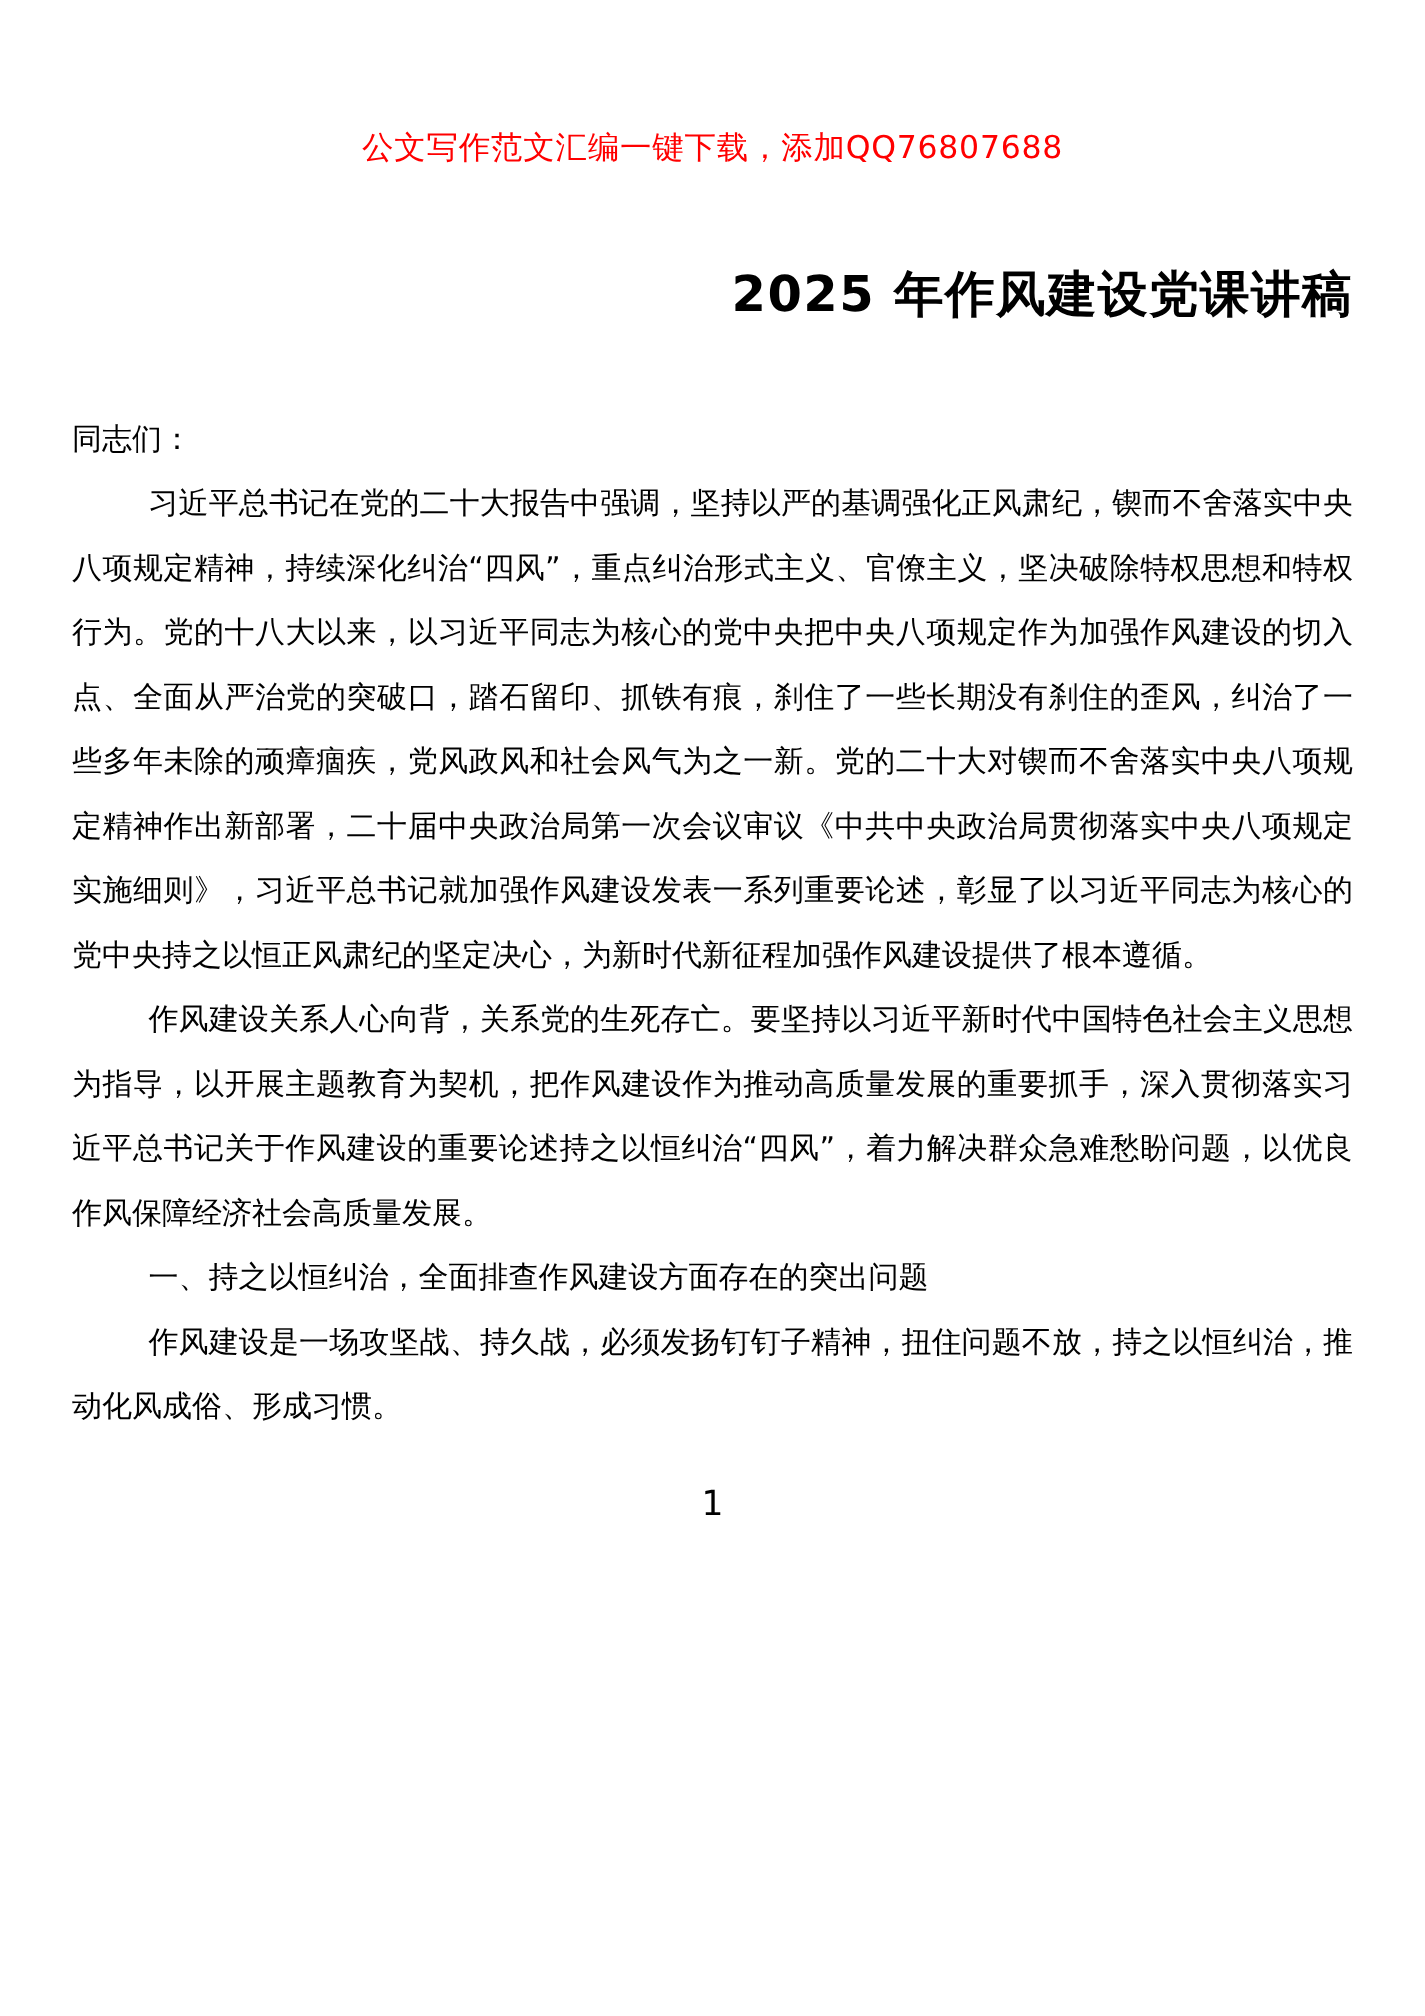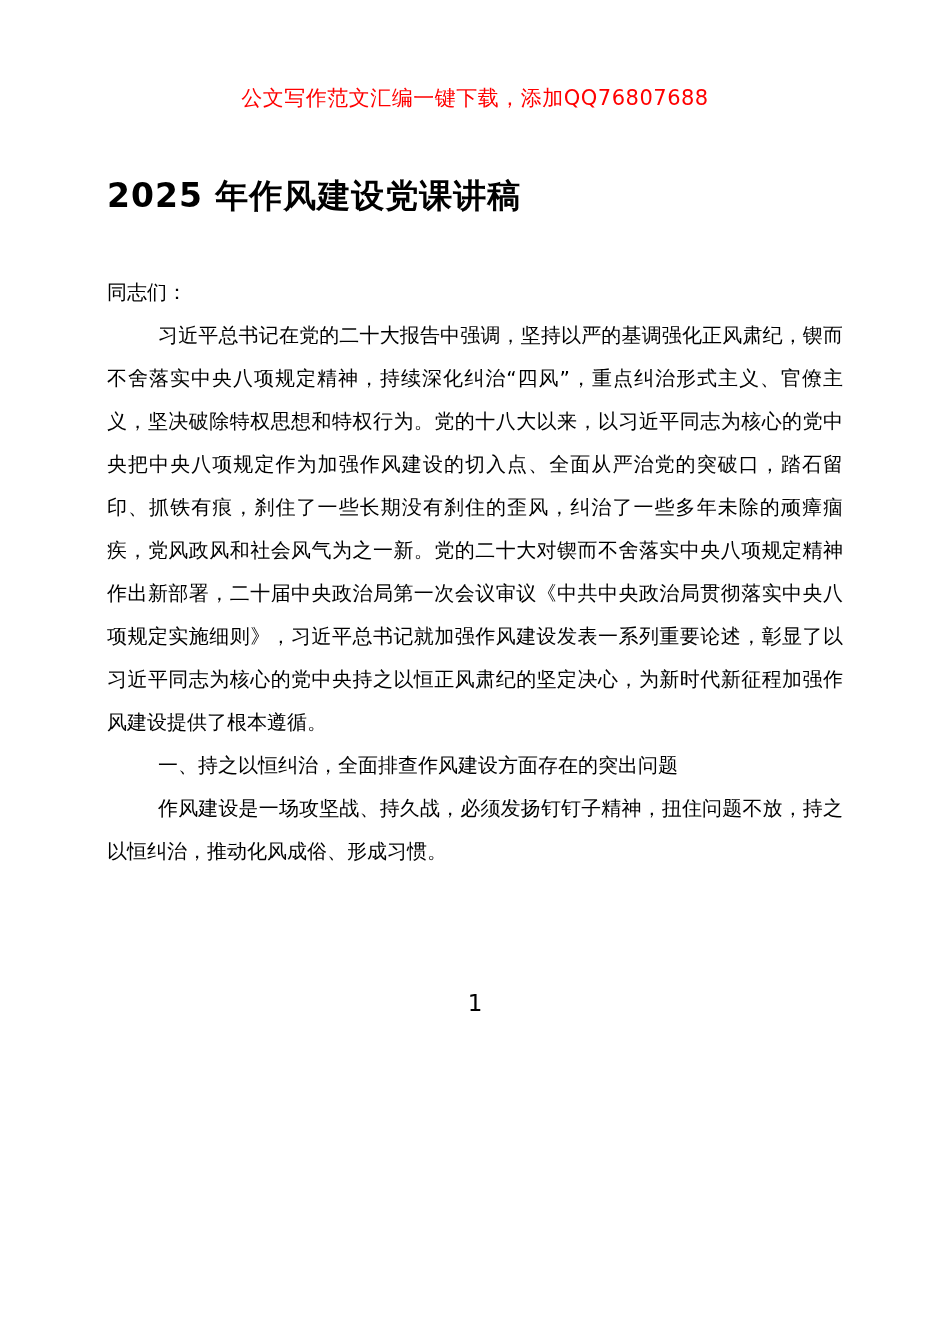--- a/index.html
+++ b/index.html
@@ -12,34 +12,34 @@
     height: 1344px;
     font-family: "DejaVu Sans", sans-serif;
     color: #000000;
     position: relative;
     overflow: hidden;
   }
   .page {
     width: 950px;
     height: 1112px;
     box-sizing: border-box;
-    padding: 0 107px;
+    padding: 0 48px;
     position: relative;
   }
   .watermark {
     text-align: center;
     color: #ff0000;
     font-size: 21px;
     font-family: "DejaVu Sans", sans-serif;
     letter-spacing: 0.5px;
     padding-top: 84px;
     white-space: nowrap;
   }
   .doc-title {
-    text-align: left;
+    text-align: right;
     font-size: 33px;
     font-weight: bold;
     font-family: "DejaVu Sans", sans-serif;
     margin-top: 62px;
     letter-spacing: 1px;
   }
   .body-text {
     margin-top: 52px;
     font-size: 20px;
     line-height: 43px;
@@ -69,19 +69,20 @@
 
 <div class="page">
 
   <div class="watermark">公文写作范文汇编一键下载，添加QQ76807688</div>
 
   <h1 class="doc-title">2025 年作风建设党课讲稿</h1>
 
   <div class="body-text">
     <p class="para noindent">同志们：</p>
     <p class="para">习近平总书记在党的二十大报告中强调，坚持以严的基调强化正风肃纪，锲而不舍落实中央八项规定精神，持续深化纠治“四风”，重点纠治形式主义、官僚主义，坚决破除特权思想和特权行为。党的十八大以来，以习近平同志为核心的党中央把中央八项规定作为加强作风建设的切入点、全面从严治党的突破口，踏石留印、抓铁有痕，刹住了一些长期没有刹住的歪风，纠治了一些多年未除的顽瘴痼疾，党风政风和社会风气为之一新。党的二十大对锲而不舍落实中央八项规定精神作出新部署，二十届中央政治局第一次会议审议《中共中央政治局贯彻落实中央八项规定实施细则》，习近平总书记就加强作风建设发表一系列重要论述，彰显了以习近平同志为核心的党中央持之以恒正风肃纪的坚定决心，为新时代新征程加强作风建设提供了根本遵循。</p>
+    <p class="para">作风建设关系人心向背，关系党的生死存亡。要坚持以习近平新时代中国特色社会主义思想为指导，以开展主题教育为契机，把作风建设作为推动高质量发展的重要抓手，深入贯彻落实习近平总书记关于作风建设的重要论述持之以恒纠治“四风”，着力解决群众急难愁盼问题，以优良作风保障经济社会高质量发展。</p>
     <p class="para">一、持之以恒纠治，全面排查作风建设方面存在的突出问题</p>
     <p class="para">作风建设是一场攻坚战、持久战，必须发扬钉钉子精神，扭住问题不放，持之以恒纠治，推动化风成俗、形成习惯。</p>
   </div>
 
   <div class="page-number">1</div>
 
 </div>
 
 </body></html>

